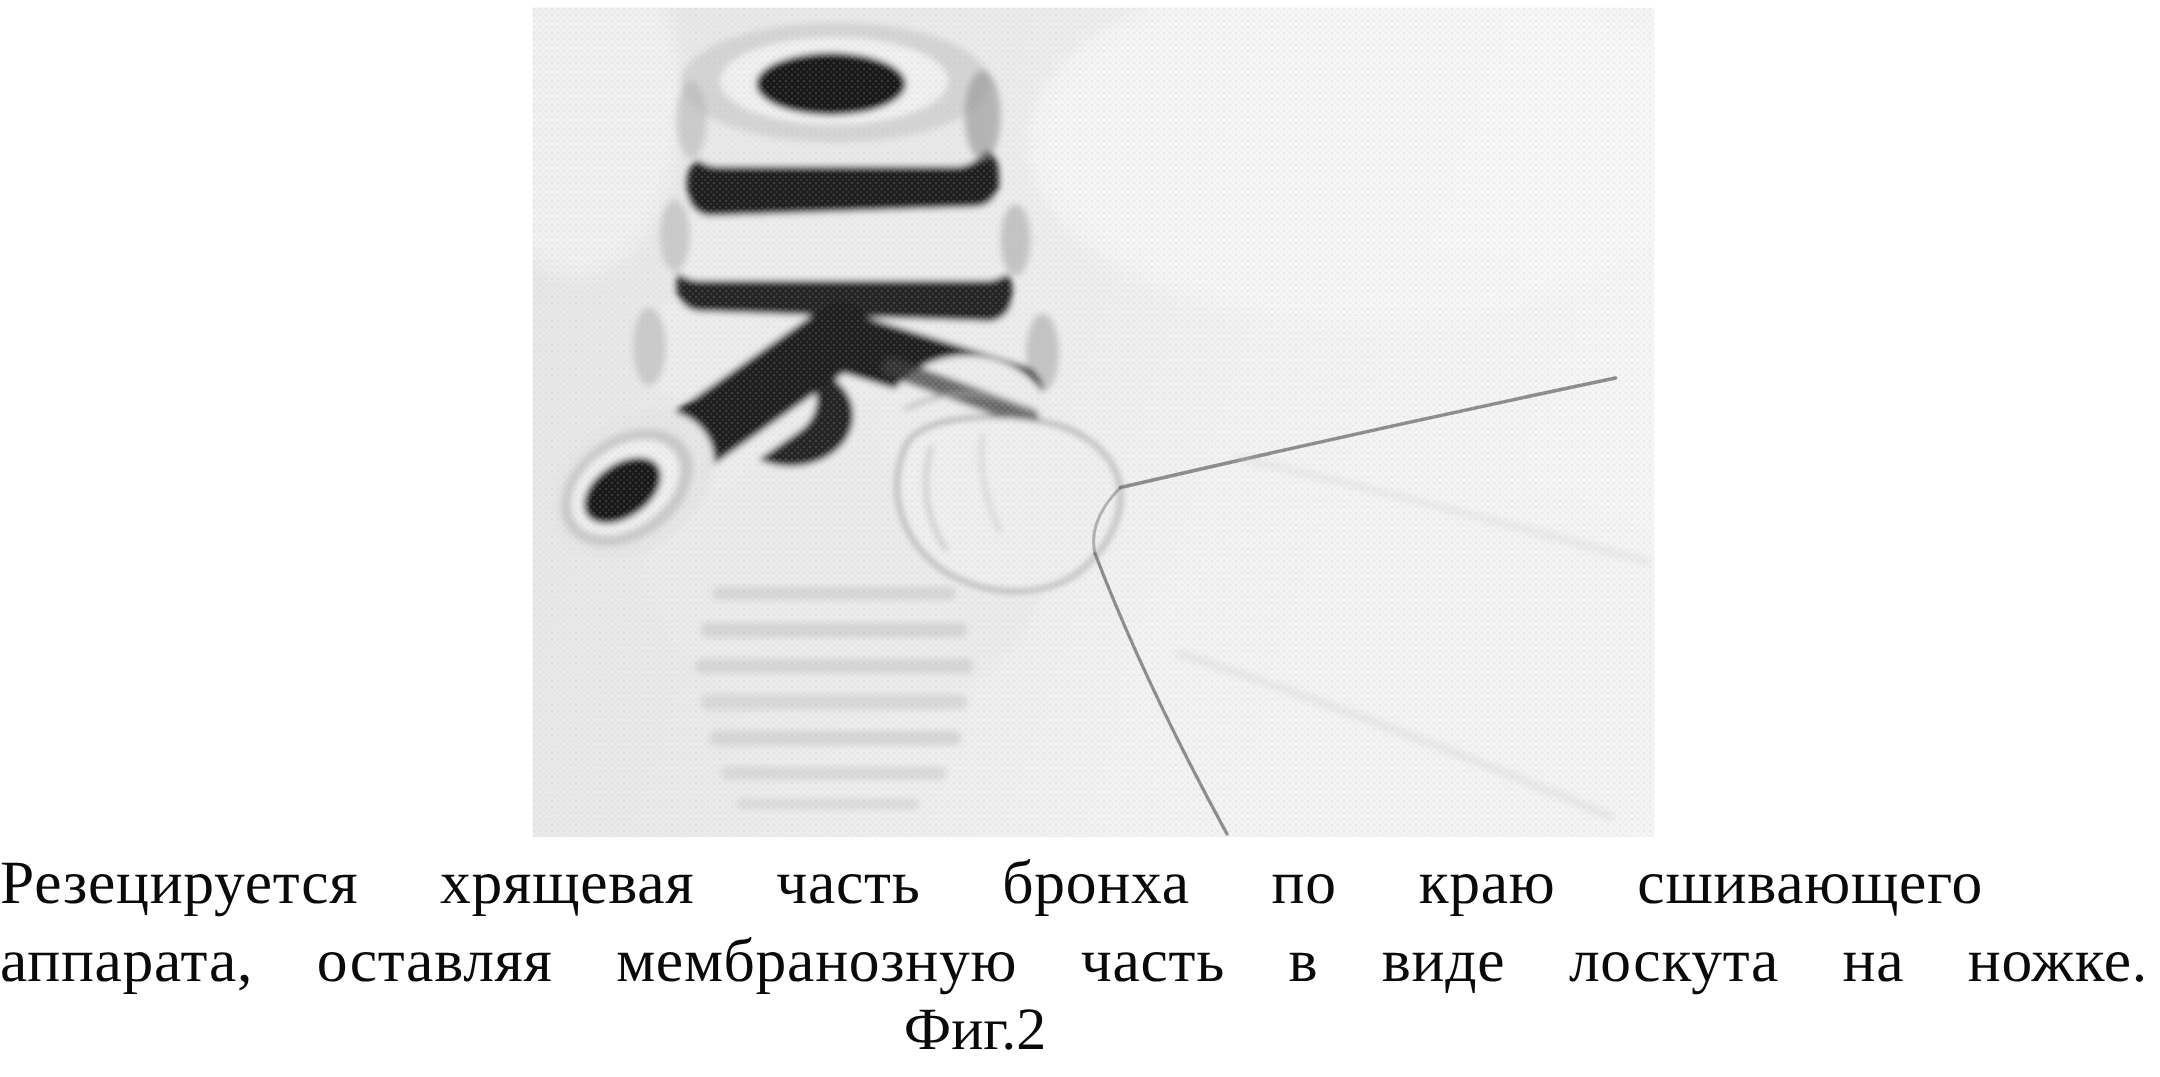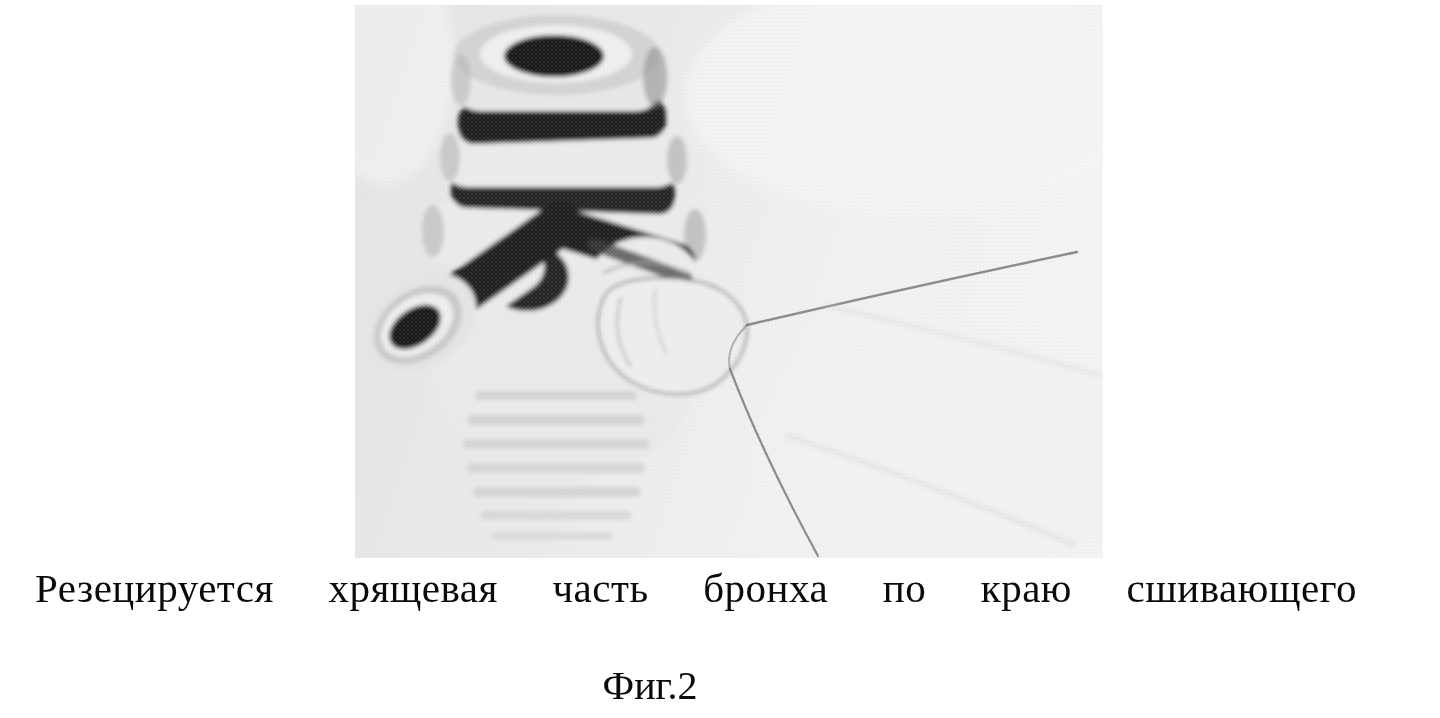--- a/index.html
+++ b/index.html
@@ -31,21 +31,20 @@
   .caption {
     position: absolute;
     left: 0;
     top: 562px;
     width: 1204px;
     color: var(--ink, #0a0a0a);
     font-size: 41px;
     line-height: 52px;
     font-weight: 400;
     letter-spacing: 0.5px;
-    margin-left: 35px;
   }
   .caption-line-1 {
     width: 1322px;
     margin: 0 auto;
     text-align: justify;
     text-align-last: justify;
     white-space: nowrap;
   }
   .caption-line-2 {
     width: 1432px;
@@ -172,17 +171,18 @@
         <path d="M 430,430 Q 580,480 720,540" stroke-width="5"></path>
         <path d="M 470,300 Q 600,330 745,370" stroke-width="4"></path>
       </g>
 
       <rect x="0" y="0" width="748" height="553" fill="url(#dots)" opacity="0.42"></rect>
     </svg>
   </div>
 
   <div class="caption">
     <div class="caption-line-1">Резецируется хрящевая часть бронха по краю сшивающего</div>
+    <div class="caption-line-2">аппарата, оставляя мембранозную часть в виде лоскута на ножке.</div>
   </div>
 
   <div class="figure-label">Фиг.2</div>
 
 </div>
 
 </body></html>

